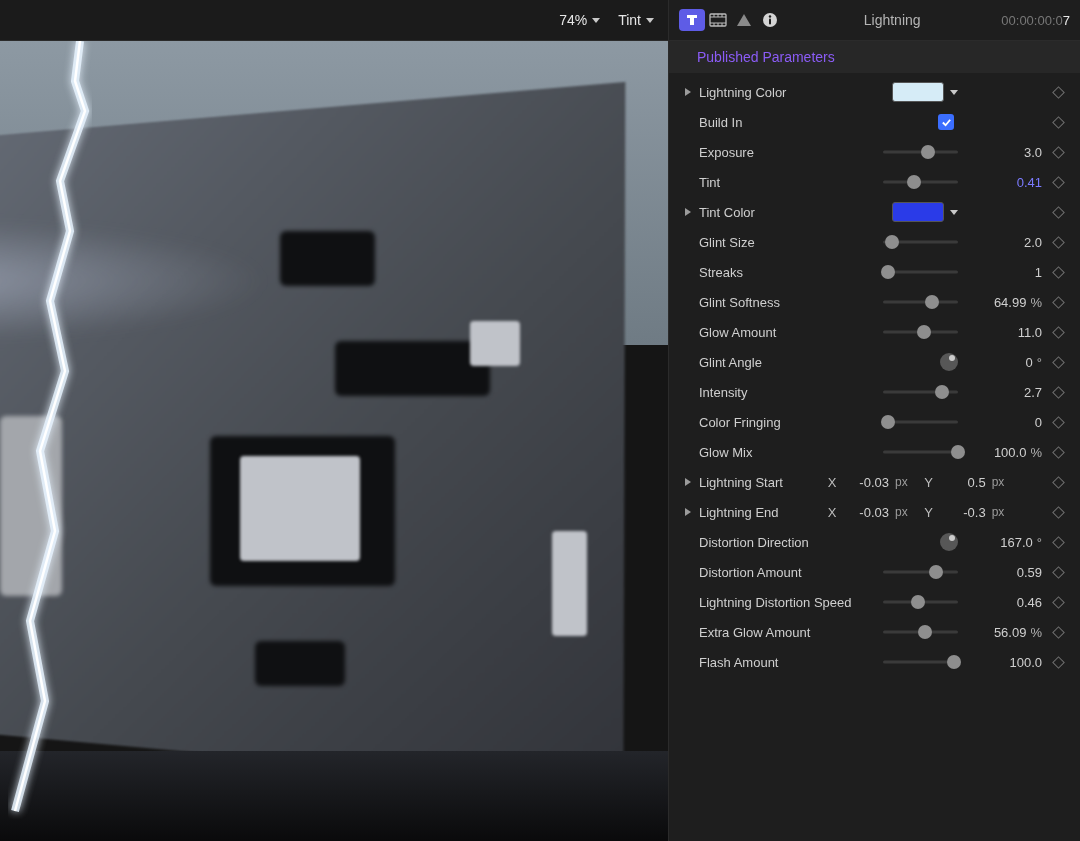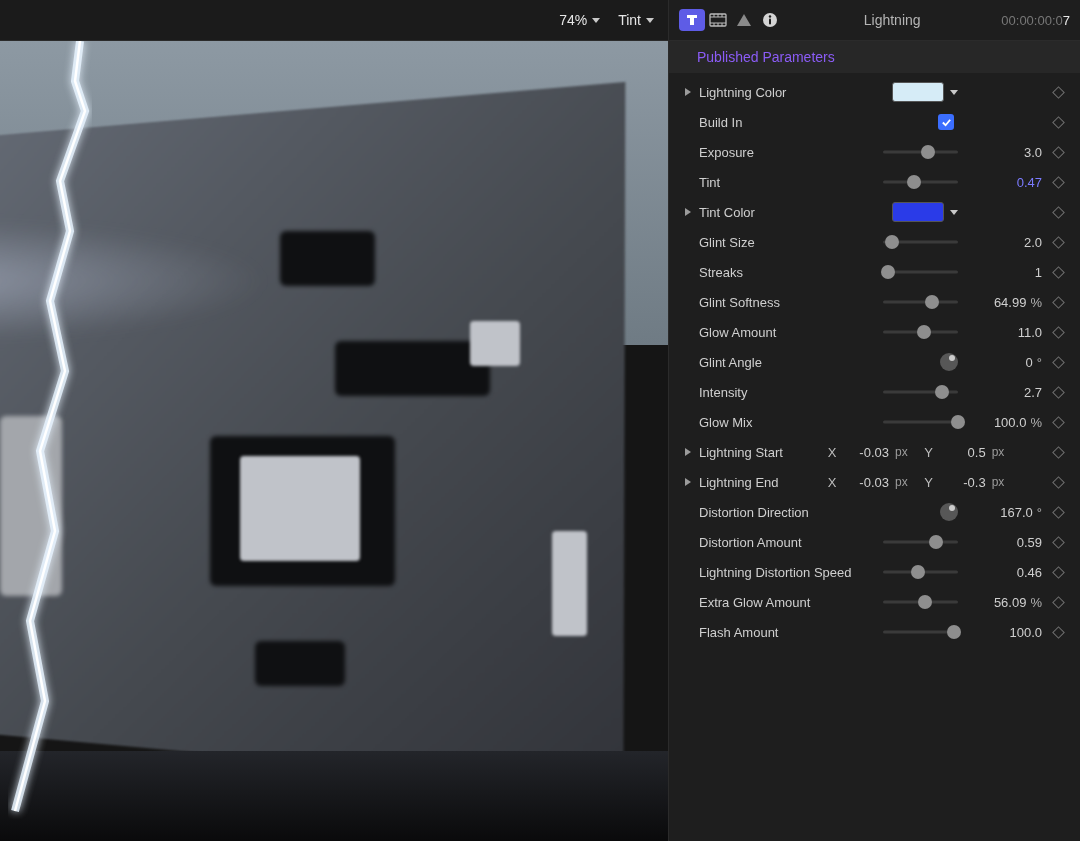--- a/index.html
+++ b/index.html
@@ -216,21 +216,21 @@
 
       <div class="row">
         <div class="tw"></div>
         <div class="label">Tint</div>
         <div class="control">
             <div class="slider">
               <div class="track"></div>
               <div class="thumb" style="left: 41%;"></div>
             </div>
           </div>
-        <div class="valcol accent"><span>0.47</span></div>
+        <div class="valcol accent"><span>0.41</span></div>
         <div class="kf">
             <div class="diamond"></div>
           </div>
       </div>
 
       <div class="row">
         <div class="tw">
             <div class="tri"></div>
           </div>
         <div class="label">Tint Color</div>
@@ -324,20 +324,34 @@
               <div class="track"></div>
               <div class="thumb" style="left: 78%;"></div>
             </div>
           </div>
         <div class="valcol"><span>2.7</span></div>
         <div class="kf">
             <div class="diamond"></div>
           </div>
       </div>
 
+      <div class="row">
+        <div class="tw"></div>
+        <div class="label">Color Fringing</div>
+        <div class="control">
+            <div class="slider">
+              <div class="track"></div>
+              <div class="thumb" style="left: 6%;"></div>
+            </div>
+          </div>
+        <div class="valcol"><span>0</span></div>
+        <div class="kf">
+            <div class="diamond"></div>
+          </div>
+      </div>
 
       <div class="row">
         <div class="tw"></div>
         <div class="label">Glow Mix</div>
         <div class="control">
             <div class="slider">
               <div class="track"></div>
               <div class="thumb" style="left: 100%;"></div>
             </div>
           </div>

